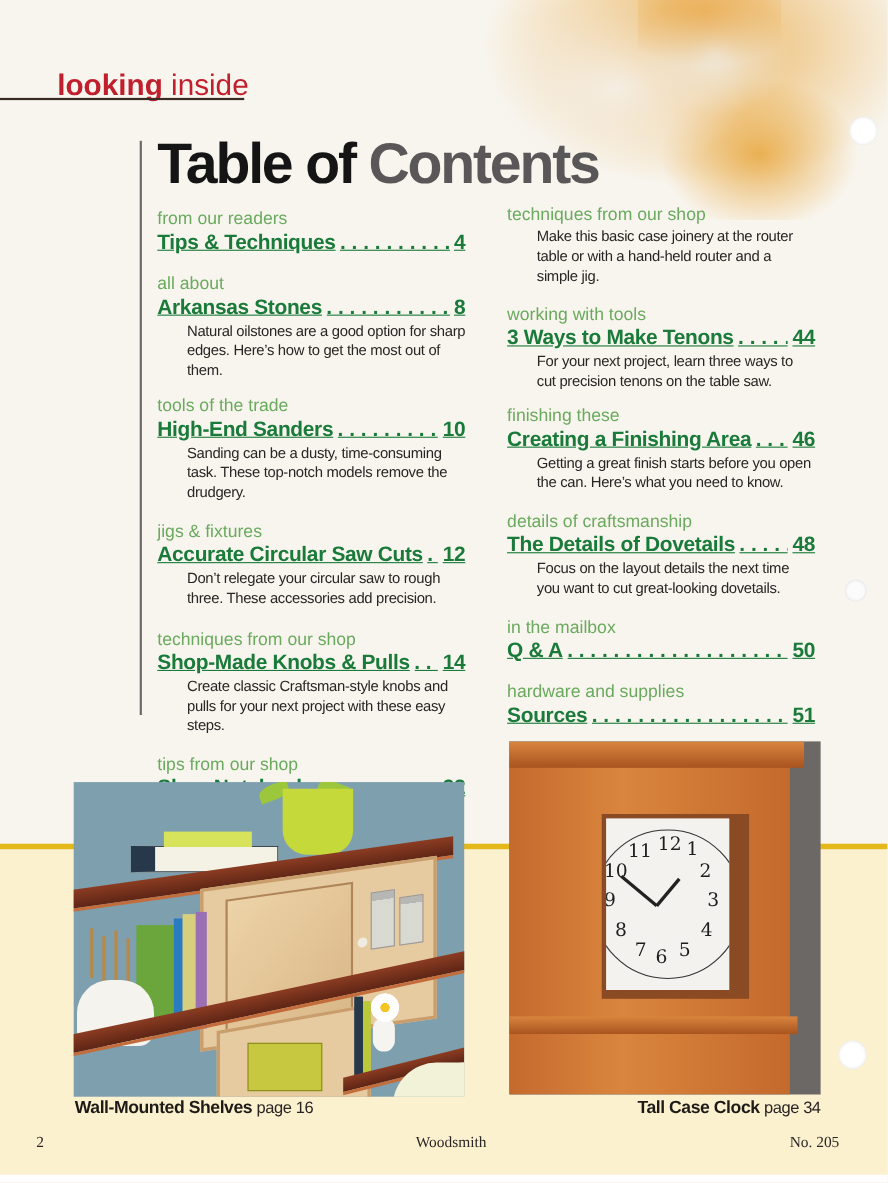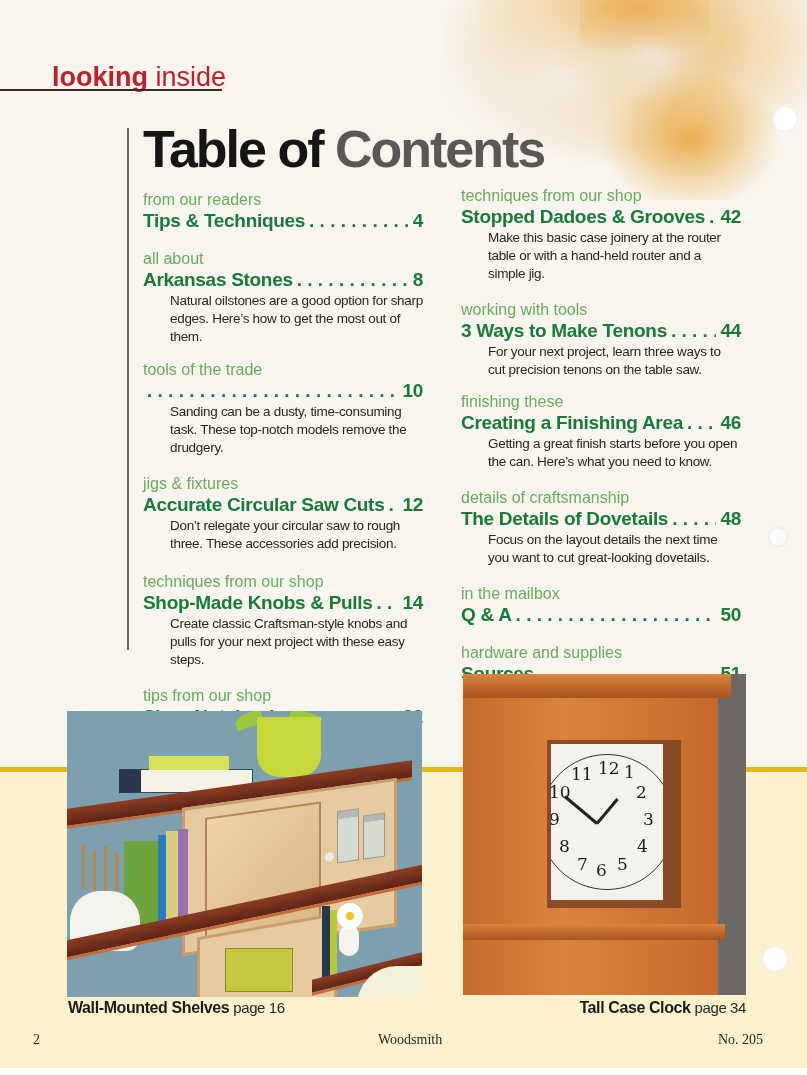--- a/index.html
+++ b/index.html
@@ -51,21 +51,21 @@
   .col-right { left: 461px; top: 186px; }
 
   .entry { position: relative; }
   .category {
     font-size: 16px; line-height: 19px; color: #6aaa5e;
     font-family: "Liberation Sans", sans-serif;
   }
   .headline {
     display: flex; align-items: baseline;
     font-size: 19px; line-height: 23px; font-weight: bold;
-    color: #197a3a; letter-spacing: -0.3px; white-space: nowrap;
+    color: #197a3a; letter-spacing: -0.3px; white-space: nowrap; text-decoration: underline;
   }
   .headline .dots {
     flex: 1; overflow: hidden; margin: 0 4px; letter-spacing: 3px;
     color: #197a3a; font-weight: bold;
   }
   .headline .dots::before {
     content: ". . . . . . . . . . . . . . . . . . . . . . . . . . . . . . . . . . . . . . . .";
     letter-spacing: 0;
   }
   .headline .page-num { text-align: right; }
@@ -166,20 +166,21 @@
       <div class="headline">
           <span>Arkansas Stones</span>
           <span class="dots"></span>
           <span class="page-num">8</span>
         </div>
       <div class="desc">Natural oilstones are a good option for sharp edges. Here’s how to get the most out of them.</div>
     </div>
     <div class="entry" style="margin-bottom:17px;">
       <div class="category">tools of the trade</div>
       <div class="headline">
+          <span>High-End Sanders</span>
           <span class="dots"></span>
           <span class="page-num">10</span>
         </div>
       <div class="desc">Sanding can be a dusty, time-consuming task. These top-notch models remove the drudgery.</div>
     </div>
     <div class="entry" style="margin-bottom:19px;">
       <div class="category">jigs &amp; fixtures</div>
       <div class="headline">
           <span>Accurate Circular Saw Cuts</span>
           <span class="dots"></span>
@@ -202,25 +203,20 @@
           <span>Shop Notebook</span>
           <span class="dots"></span>
           <span class="page-num">32</span>
         </div>
     </div>
   </div>
 
   <div class="toc-col col-right">
     <div class="entry" style="margin-bottom:17px;">
       <div class="category">techniques from our shop</div>
-      <div class="headline">
-          <span>Stopped Dadoes &amp; Grooves</span>
-          <span class="dots"></span>
-          <span class="page-num">42</span>
-        </div>
       <div class="desc">Make this basic case joinery at the router table or with a hand-held router and a simple jig.</div>
     </div>
     <div class="entry" style="margin-bottom:13px;">
       <div class="category">working with tools</div>
       <div class="headline">
           <span>3 Ways to Make Tenons</span>
           <span class="dots"></span>
           <span class="page-num">44</span>
         </div>
       <div class="desc">For your next project, learn three ways to cut precision tenons on the table saw.</div>

